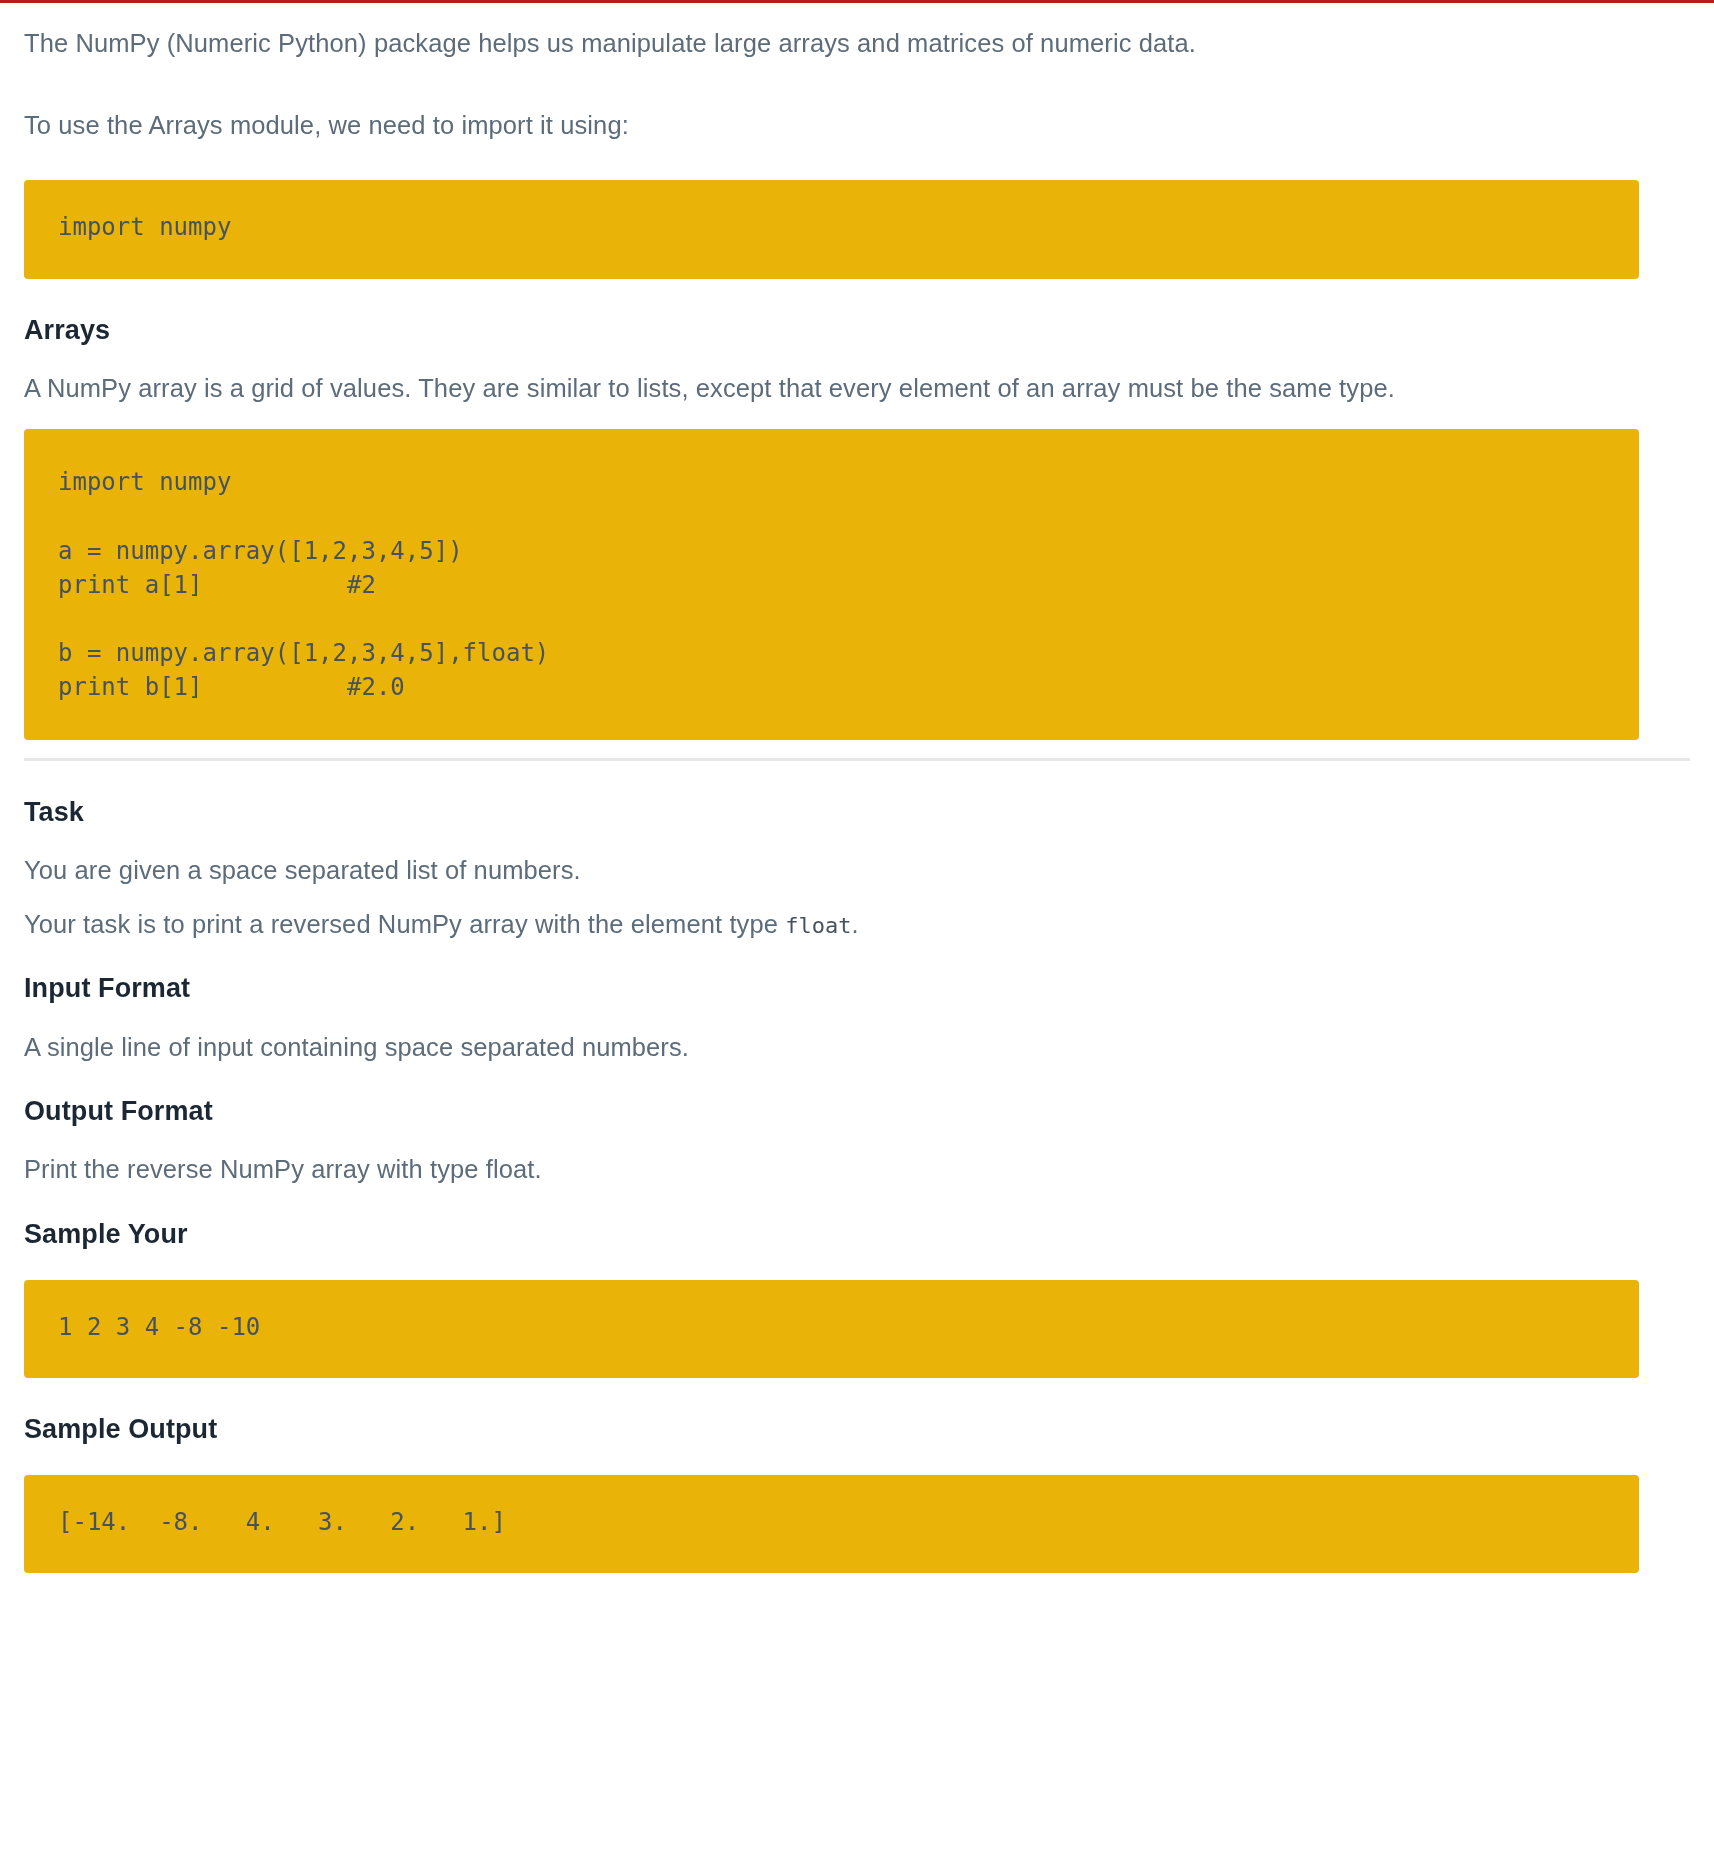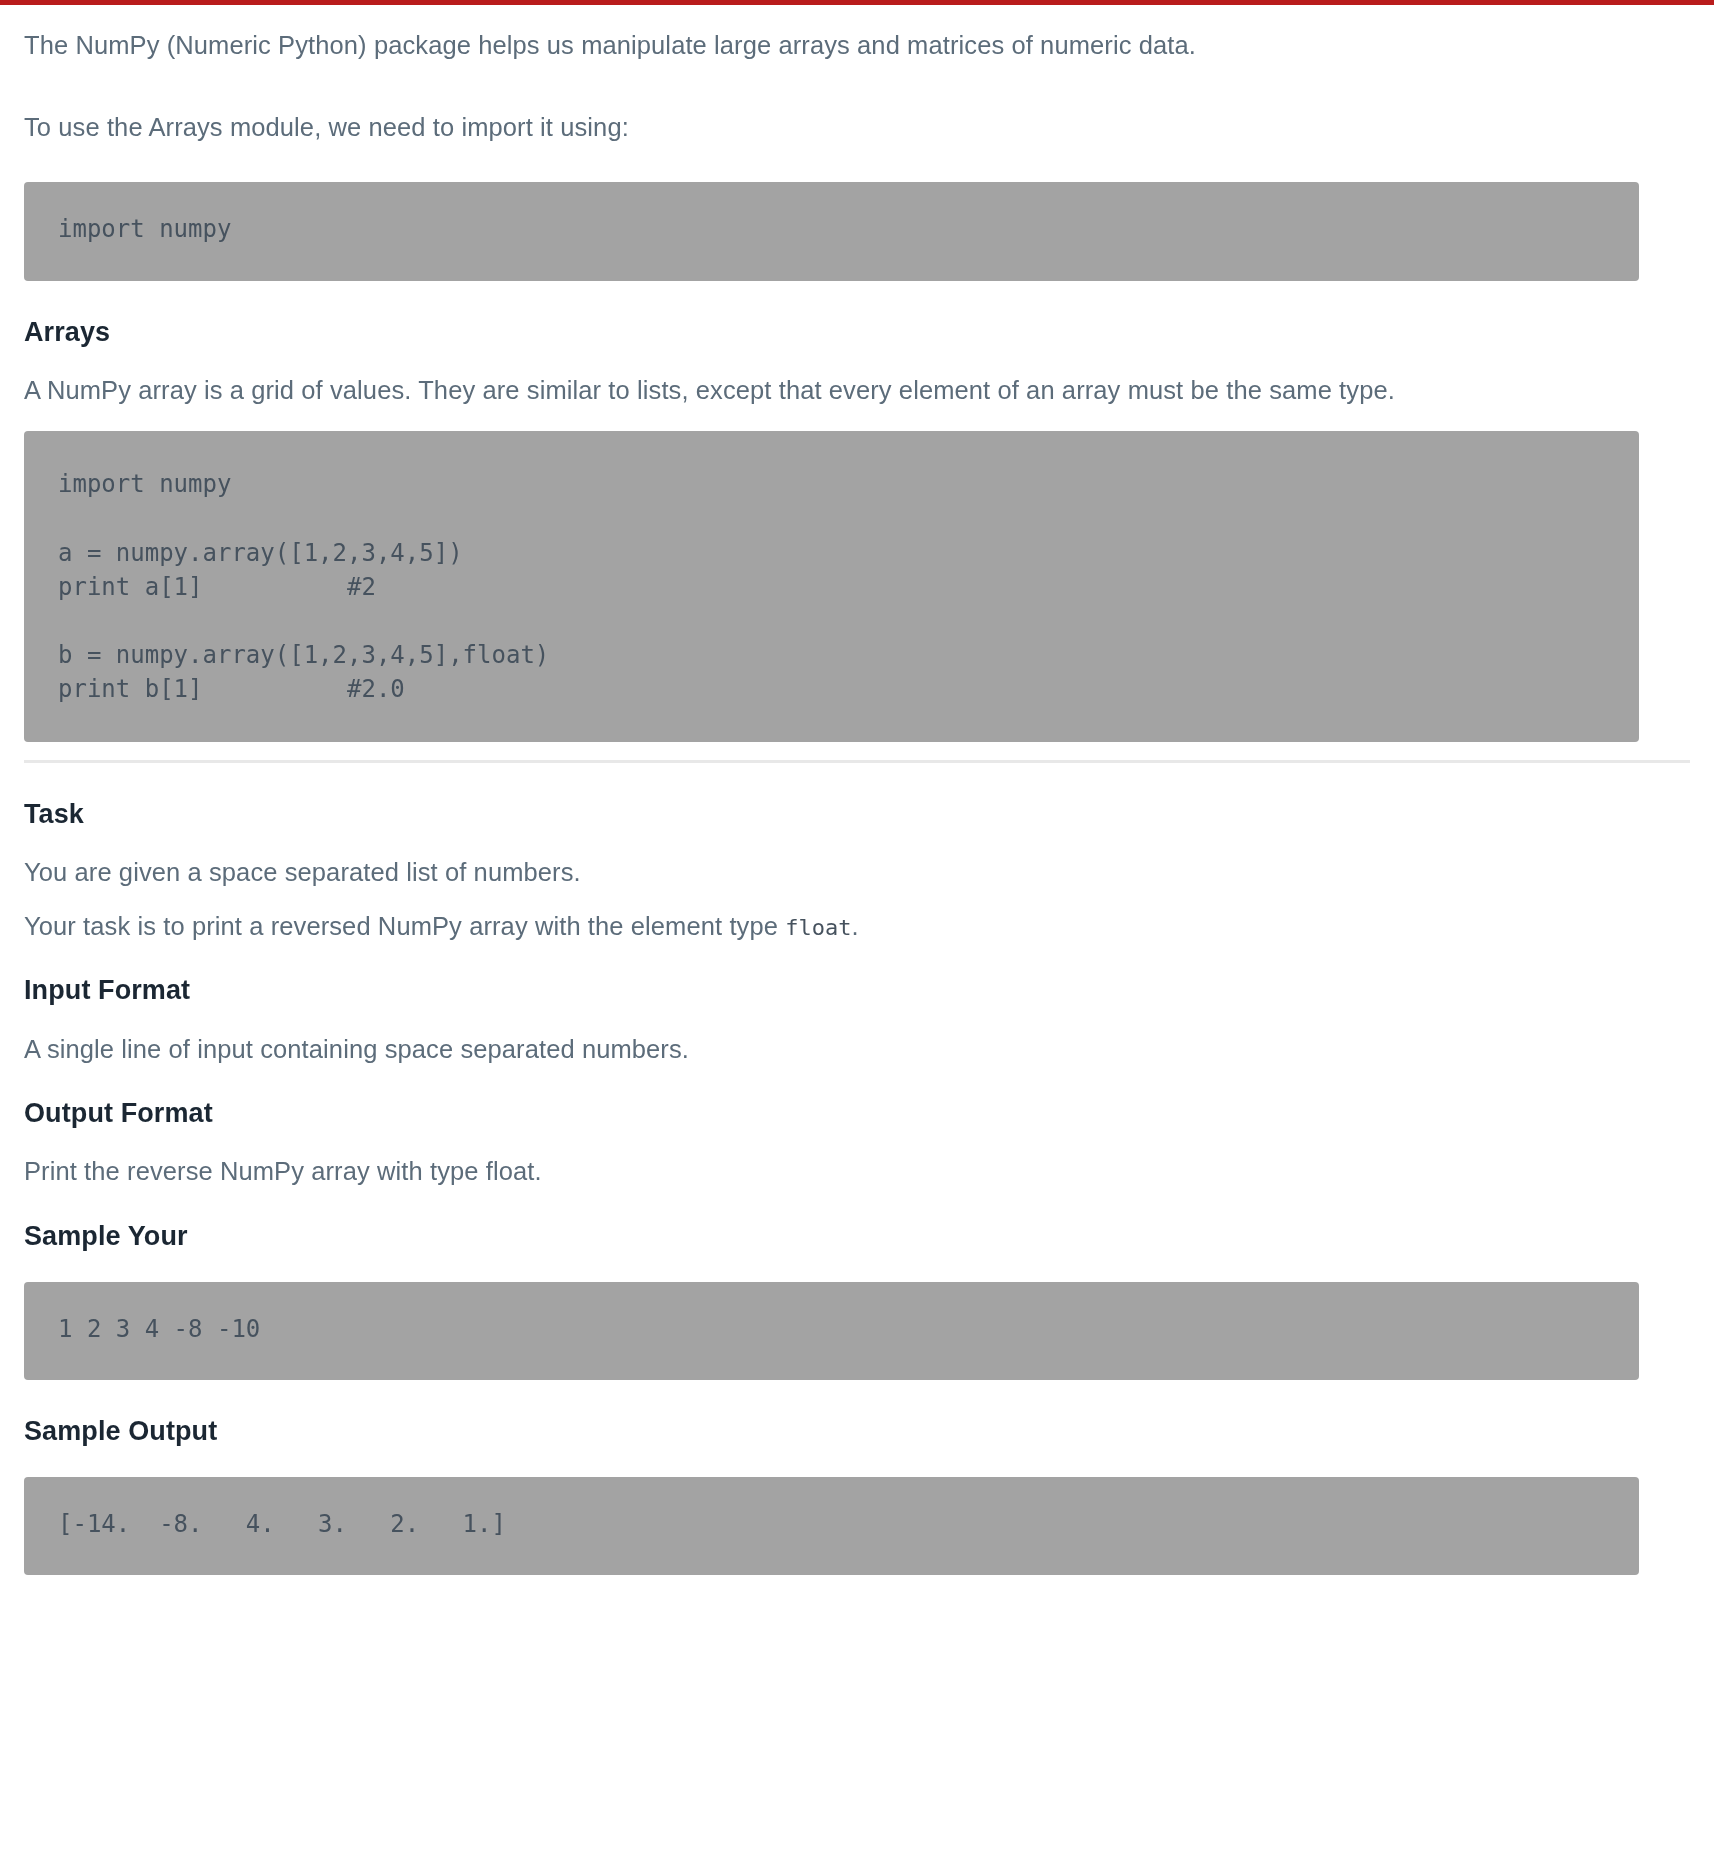--- a/index.html
+++ b/index.html
@@ -9,21 +9,21 @@
   }
   body {
     width: 1714px;
     min-height: 1872px;
     font-family: "Liberation Sans", sans-serif;
     -webkit-font-smoothing: antialiased;
   }
   .page {
     box-sizing: border-box;
     width: 1714px;
-    border-top: 5px solid #b91c1c;
+    border-top: 3px solid #b91c1c;
     padding: 0 24px 0 24px;
   }
   .inner {
     width: 1666px;
     margin: 0 auto;
   }
 
   p.para {
     margin: 0;
     padding: 22px 0 22px 0;
@@ -45,21 +45,21 @@
     padding: 20px 0 14px 0;
     font-size: 27px;
     line-height: 1.3;
     font-weight: 700;
     color: #1b2733;
     letter-spacing: 0.1px;
   }
 
   pre.codeblock {
     margin: 14px 0 14px 0;
-    background: #a3a3a3;
+    background: #eab308;
     border-radius: 4px;
     padding: 36px 34px 36px 34px;
     font-family: "DejaVu Sans Mono", "Liberation Mono", monospace;
     font-size: 24px;
     line-height: 1.42;
     color: #46525e;
     white-space: pre;
     overflow: visible;
     width: 1615px;
     box-sizing: border-box;

